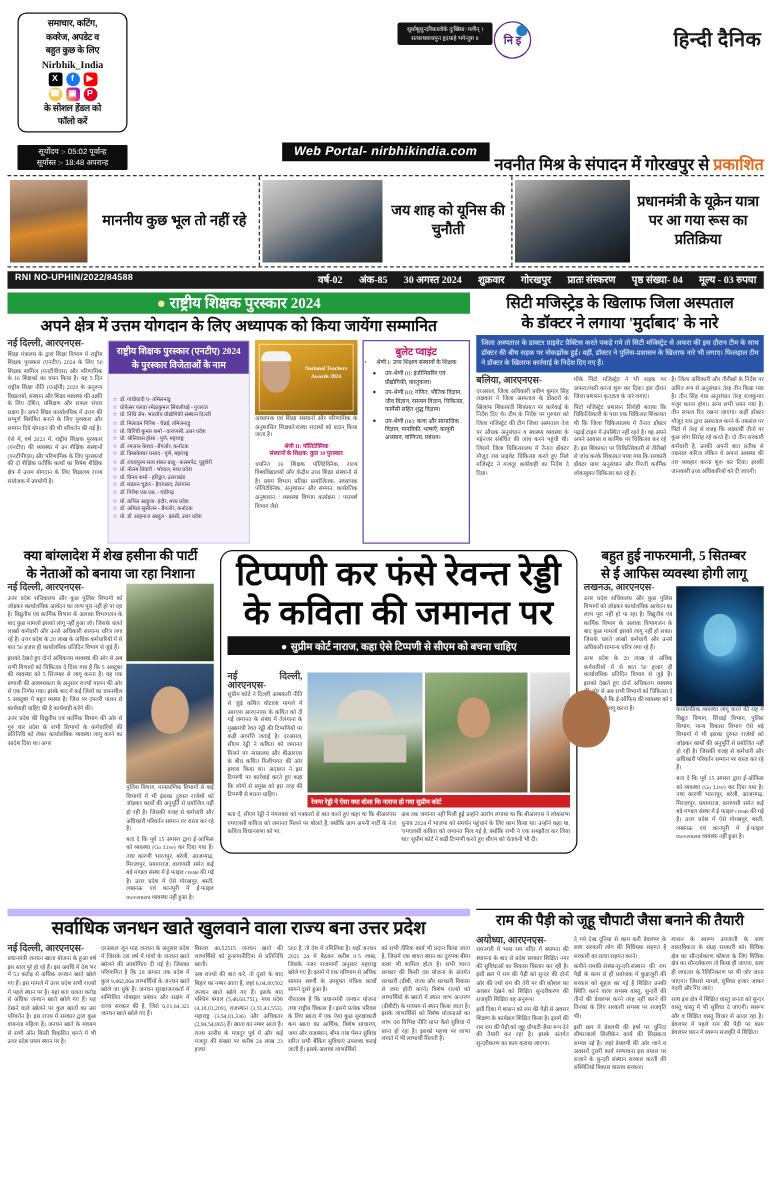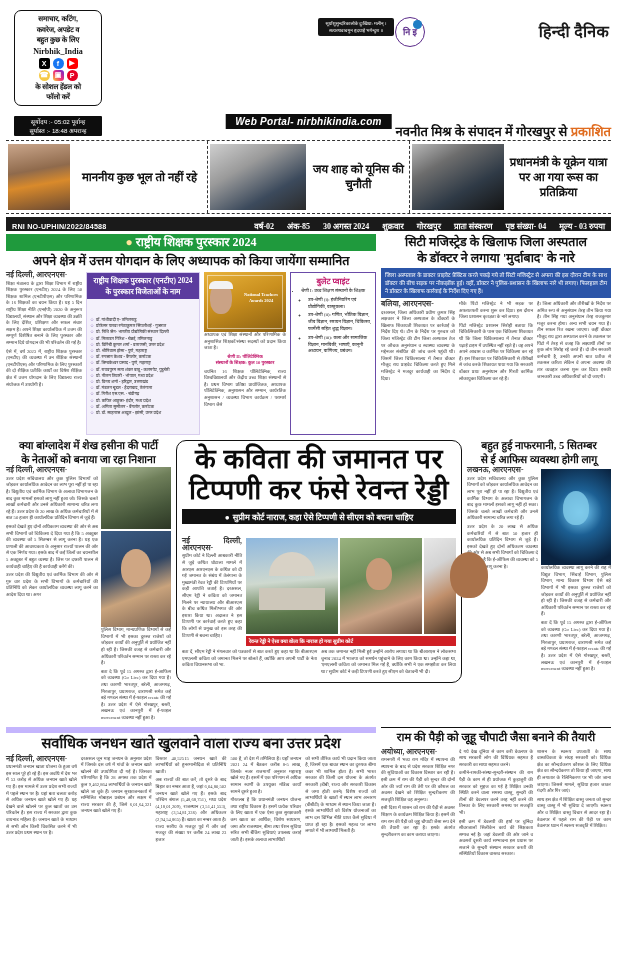--- a/index.html
+++ b/index.html
@@ -79,21 +79,21 @@
   .teaser .thumb{width:62px;height:66px;flex:0 0 62px;background:#b9b4ac;overflow:hidden;position:relative;}
   .teaser .txt{font-size:11.5px;line-height:15px;font-weight:700;padding-left:4px;font-family:"Liberation Serif",serif;text-align:center;flex:1;}
   .t1 .thumb{background:linear-gradient(170deg,#caa68b 0%,#8f6a4c 40%,#d98a2b 60%,#6b4a33 100%);}
   .t2 .thumb{width:96px;flex:0 0 96px;background:linear-gradient(150deg,#cfcfcf 0%,#9a9a9a 35%,#3c4a5c 70%,#2b2b2b 100%);}
   .t3 .thumb{width:92px;flex:0 0 92px;background:linear-gradient(150deg,#b7b7b7 0%,#6d6d6d 30%,#2f3a46 65%,#141414 100%);}
   .teaser.t3{border-right:none;}
 
   
   .infobar{
     margin:3px 6px 0 6px;background:#1a1a1a;color:#fff;height:14px;
-    display:flex;align-items:flex-end;font-family:"Liberation Sans",sans-serif;
+    display:flex;align-items:flex-start;font-family:"Liberation Sans",sans-serif;
     font-size:7.2px;font-weight:700;padding:0 6px;box-sizing:border-box;
   }
   .infobar .rni{flex:0 0 auto;letter-spacing:.2px;}
   .infobar .meta{flex:1;display:flex;justify-content:flex-end;gap:13px;font-family:"Liberation Serif",serif;font-size:8px;}
 
   
   .sec1{display:flex;margin:3px 6px 0 6px;gap:5px;}
   .sec1 .left{flex:0 0 370px;}
   .sec1 .right{flex:1;}
   .greenbar{
@@ -377,22 +377,22 @@
           <div class="body-col">
             <p>पुलिस विभाग, मान्यप्रणिक विभागों से कई विभागों में भी इसका दुरुस्त राजेशों को जोड़कर कार्यों की अनुपूर्ति से प्रयोजित नहीं हो रही है। जिसकी वजह से कर्मचारी और अधिकारी परिवर्तन सम्मान पर रास्ता कर रहे है।</p>
             <p>बता दे कि पूर्व 15 अगस्त्त द्वारा ई-आफिस को व्यवस्था (Go Live) कर दिया गया है। तथा कारणी भारतपुर, बरेली, आजमगढ़, मिरजापुर, प्रयागराज, वाराणसी समेत कई बड़े मण्डल संस्था में ई-फाइल create की गई है। उत्तर प्रदेश में ऐसे गोरखपुर, बस्ती, लखनऊ एवं कानपुरी में ई-फाइल movement व्यवस्था नहीं हुआ है।</p>
           </div>
         </div>
       </div>
     </div>
 
     <div class="s2-mid">
       <div class="bigbox">
+        <div class="mega">टिप्पणी कर फंसे रेवन्त रेड्डी</div>
         <div class="mega">के कविता की जमानत पर</div>
-        <div class="mega">टिप्पणी कर फंसे रेवन्त रेड्डी</div>
         <div class="blackbar"><span class="dot">●</span><span>सुप्रीम कोर्ट नाराज, कहा ऐसे टिप्पणी से सीएम को बचना चाहिए</span></div>
         <div class="s2-mid-cols">
           <div class="body-col" style="flex:0 0 60px;">
             <div class="byline">नई दिल्ली, आरएनएस-</div>
             <p>सुप्रीम कोर्ट ने दिल्ली आबकारी नीति से जुड़े कथित घोटाला मामले में आरएस आरएनएस के कथित को दी गई जमानत के संबंध में तेलंगाना के मुख्यमंत्री रेवत रेड्डी की टिप्पणियों पर कड़ी आपत्ति जताई है। दरअसल, सीएम रेड्डी ने कविता को जमानत मिलने पर न्यायालय और बीआरएस के बीच कथित मिलीभगत की ओर इशारा किया था। अदालत ने इस टिप्पणी पर कार्रवाई करते हुए कहा कि लोगों से प्रमुख को इस तरह की टिप्पणी से बचना चाहिए।</p>
           </div>
           <div style="flex:1;">
             <div class="s2-photos">
               <div class="ph-court">
                   <span class="dome"></span>

